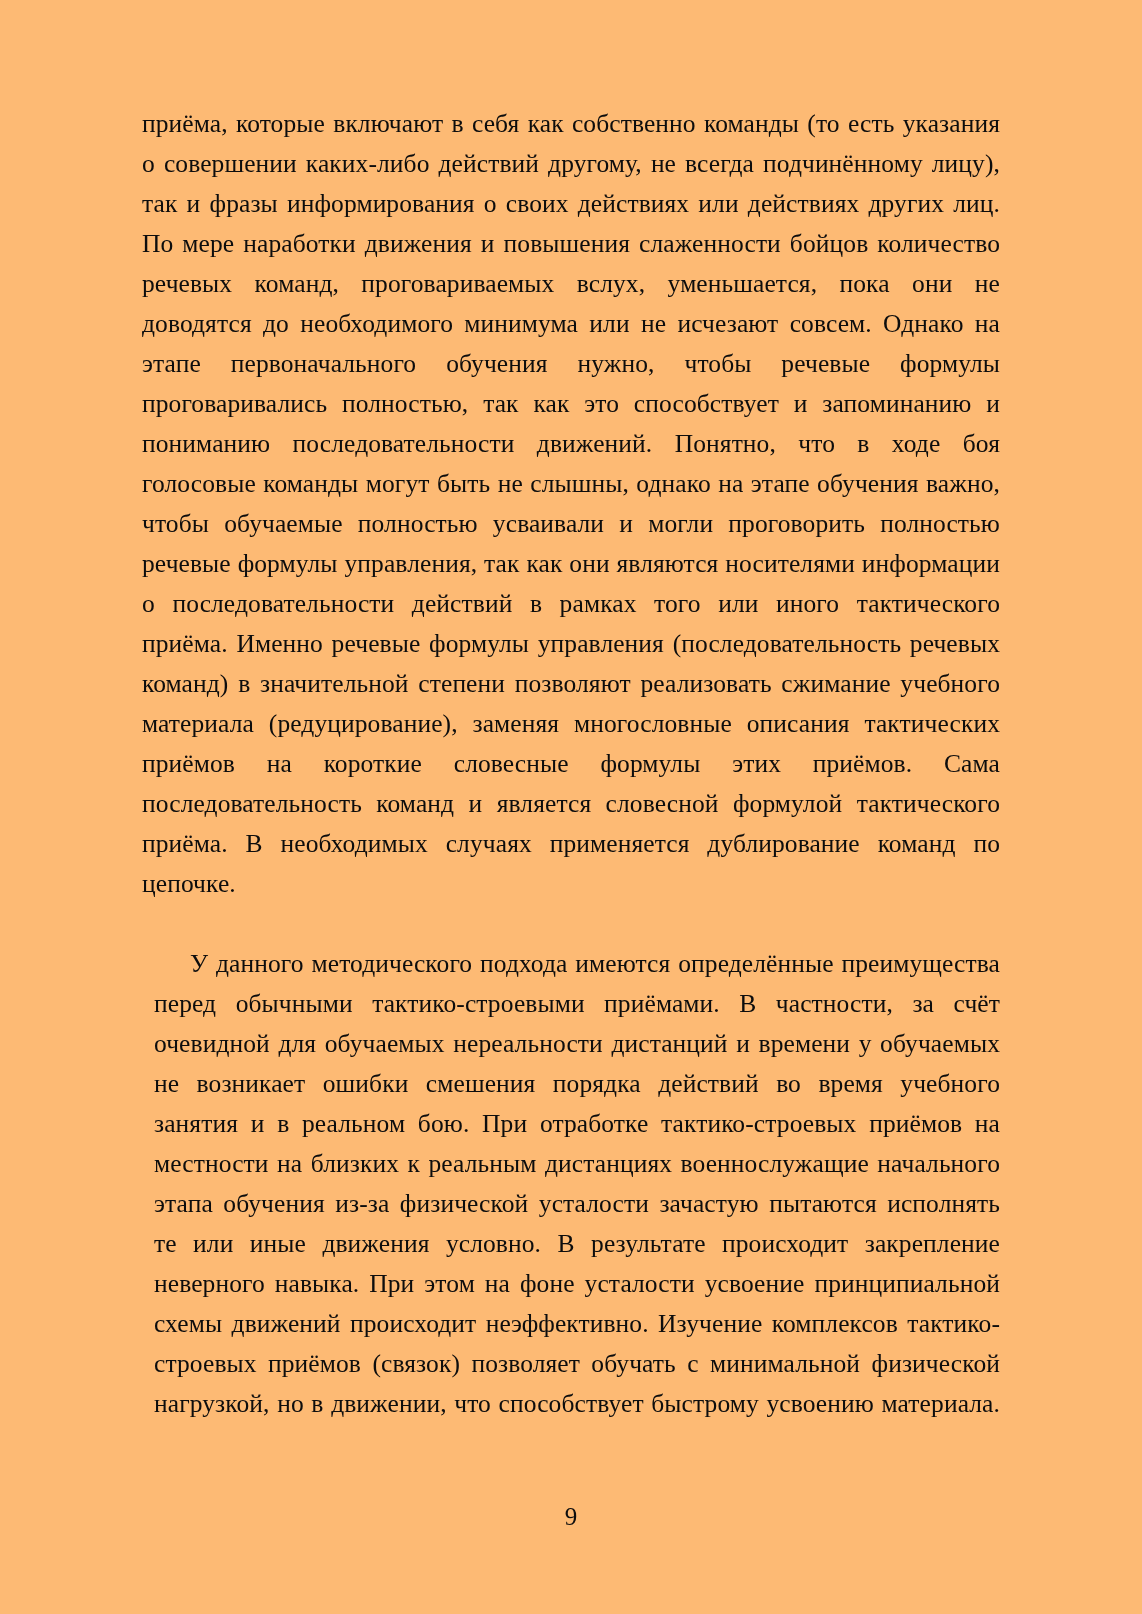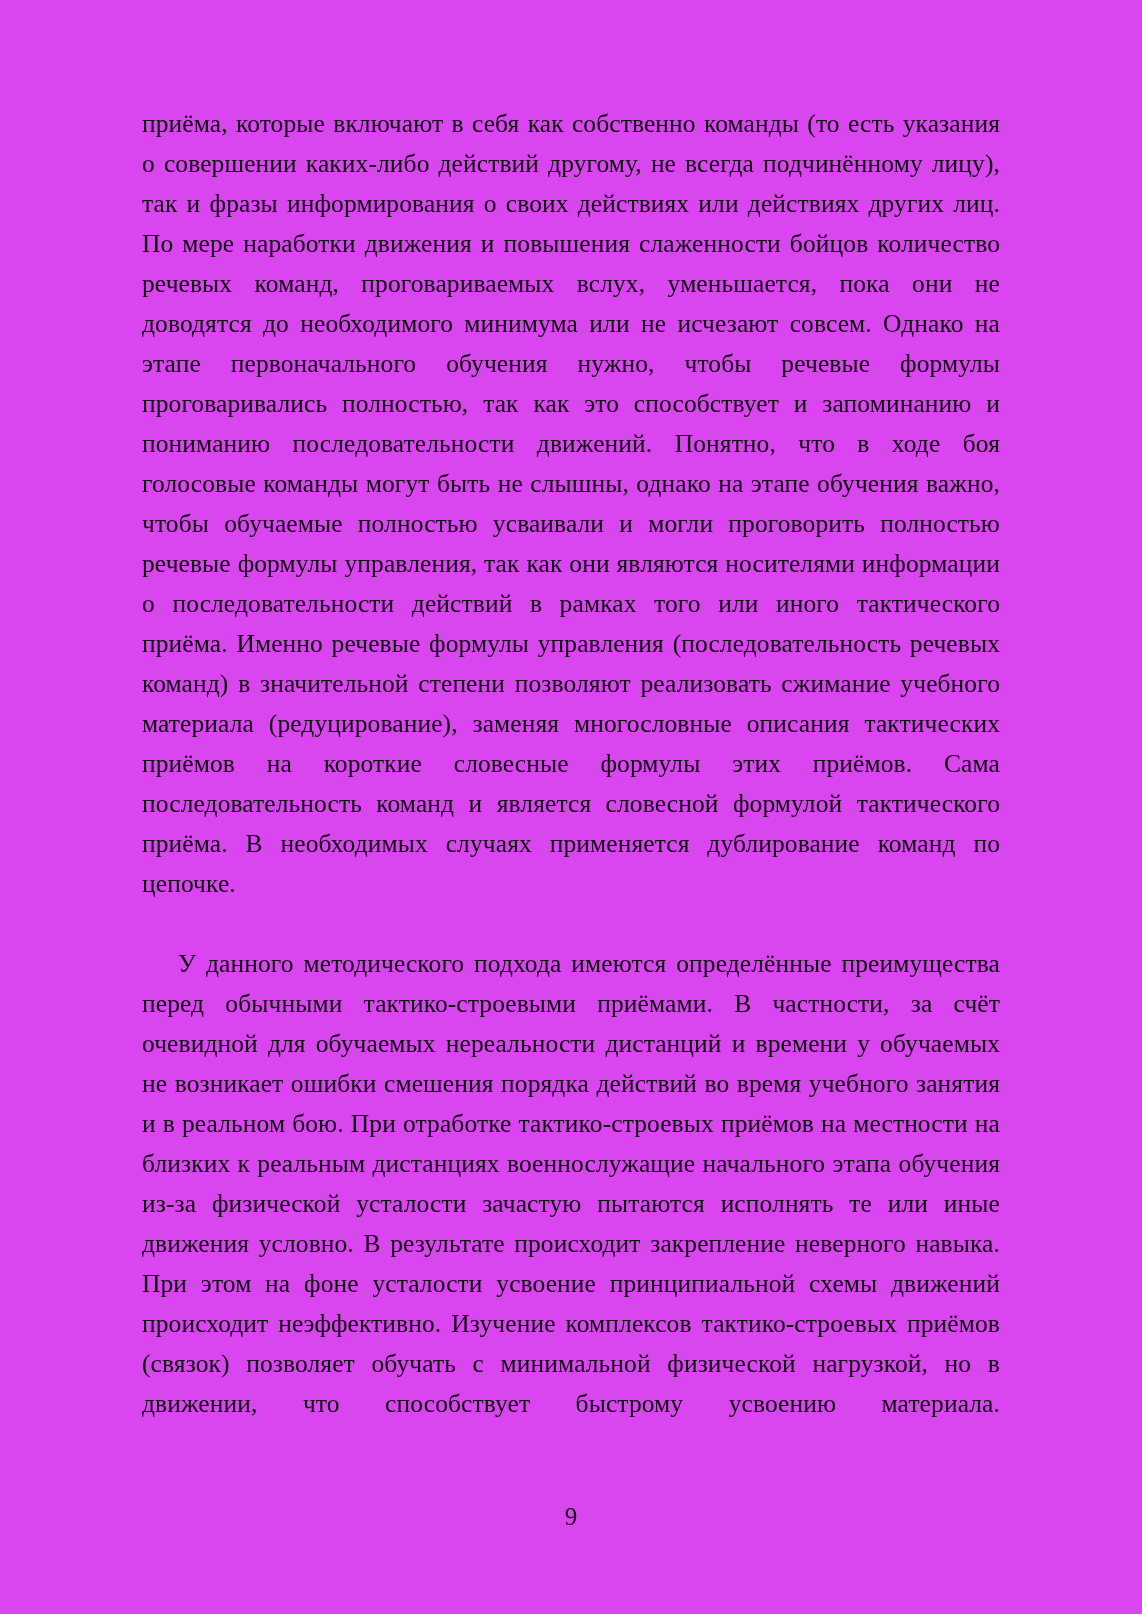--- a/index.html
+++ b/index.html
@@ -16,21 +16,21 @@
     overflow: hidden;
     position: relative;
   }
 
   .page {
     position: absolute;
     top: 0;
     left: 0;
     width: 1142px;
     height: 1614px;
-    background: #d946ef;
+    background: #fdba74;
   }
 
   .text-column {
     position: absolute;
     left: 142px;
     top: 104px;
     width: 858px;
   }
 
   .para {
@@ -45,20 +45,21 @@
     word-spacing: 0.2px;
     -webkit-font-smoothing: antialiased;
   }
 
   .para.continuation {
     text-indent: 0;
   }
 
   .para.indented {
     text-indent: 36px;
+    margin-left: 12px;
   }
 
   
   .para:after {
     content: "";
     display: inline-block;
     width: 100%;
   }
 
   .page-number {

